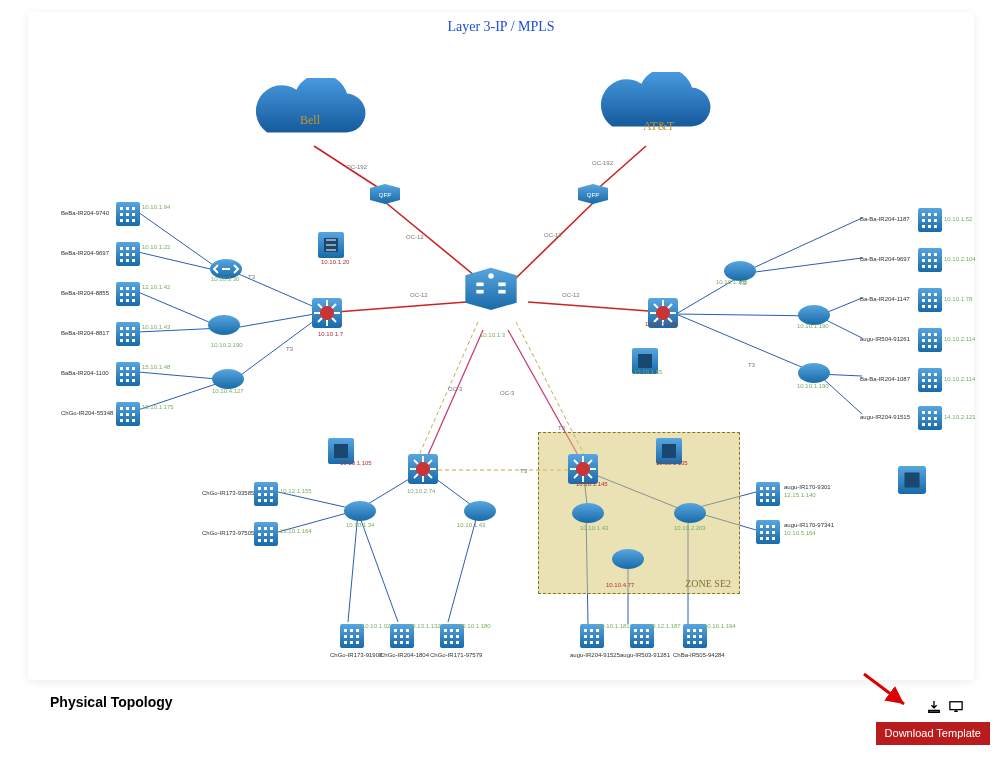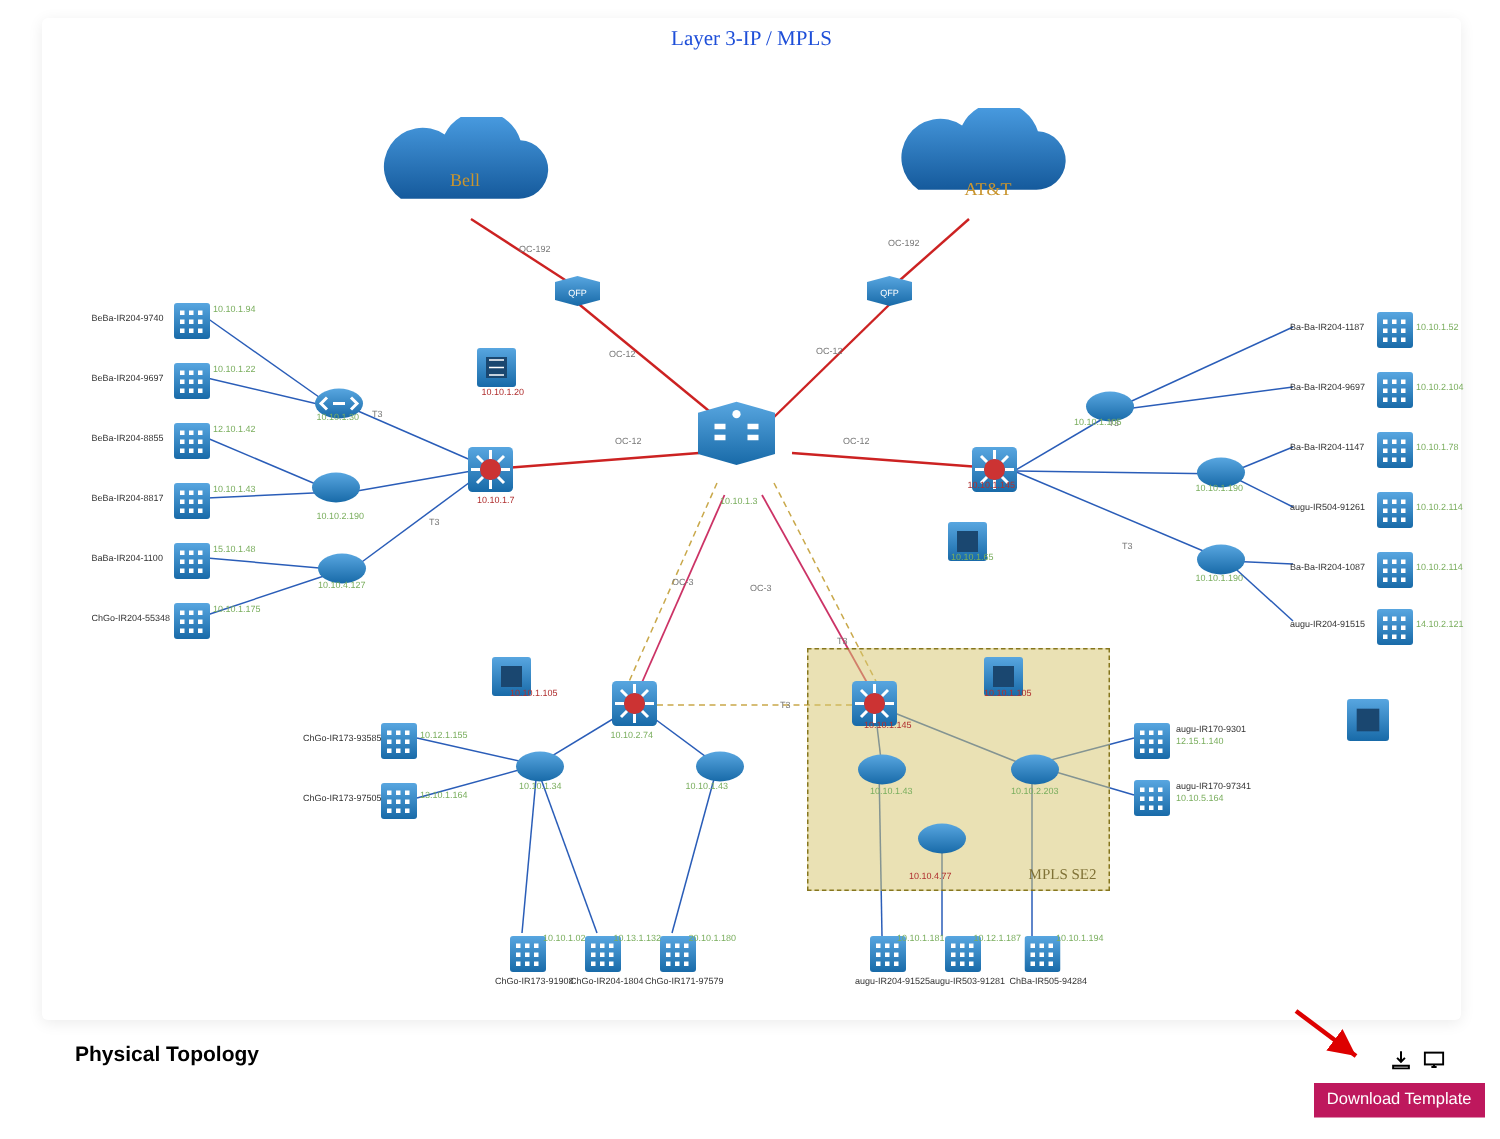--- a/index.html
+++ b/index.html
@@ -16,21 +16,21 @@
 svg.net{position:absolute;left:0;top:0;width:946px;height:668px;overflow:visible}
 .router{width:36px;height:26px}
 .switch{width:24px;height:24px}
 .hub{width:34px;height:34px}
 .coresw{width:60px;height:44px}
 .dev{position:absolute}
 .caption{position:absolute;left:50px;top:695px;font:600 14px/1 'Segoe UI',Arial}
 .arrow{position:absolute;left:858px;top:670px}
 .btns{position:absolute;right:37px;top:700px;display:flex;gap:8px}
 .ibtn{width:14px;height:14px;cursor:pointer}
-.tooltip{position:absolute;right:10px;top:722px;background:#be185d;color:#fff;font:11px/1 Arial;padding:6px 9px}
+.tooltip{position:absolute;right:10px;top:722px;background:#b91c1c;color:#fff;font:11px/1 Arial;padding:6px 9px}
 </style>
 </head>
 <body>
 <div class="page">
 
 <div class="canvas">
 <div class="title">Layer 3-IP / MPLS</div>
 
 <svg class="net">
   <defs>
@@ -109,21 +109,21 @@
 <svg class="cloud" style="left:218px;top:66px;width:128px;height:70px" viewBox="0 0 64 36">
         <path fill="url(#gcloud)" d="M50 28a10 10 0 0 0 1-20 14 14 0 0 0-26-2A10 10 0 0 0 10 28z"></path>
       </svg>
 <div class="cloud-lbl" style="left:272px;top:102px">Bell</div>
 <svg class="cloud" style="left:560px;top:60px;width:134px;height:70px" viewBox="0 0 64 36">
         <path fill="url(#gcloud)" d="M50 28a10 10 0 0 0 1-20 14 14 0 0 0-26-2A10 10 0 0 0 10 28z"></path>
       </svg>
 <div class="cloud-lbl" style="left:615px;top:108px">AT&amp;T</div>
 
 <div class="zone" style="left:510px;top:420px;width:200px;height:160px;background:rgba(215,198,111,.55)">
-        <span>MPLS SE2</span>
+        <span>ZONE SE2</span>
       </div>
 
 <div class="dev" style="left:433px;top:254px">
 <svg class="coresw" viewBox="0 0 60 48">
           <path fill="url(#gblue)" d="M2 10 30 2 58 10 58 40 30 48 2 40z"></path>
           <g fill="#fff">
             <rect x="14" y="18" width="8" height="4"></rect>
             <rect x="14" y="26" width="8" height="4"></rect>
             <rect x="38" y="18" width="8" height="4"></rect>
             <rect x="38" y="26" width="8" height="4"></rect>

